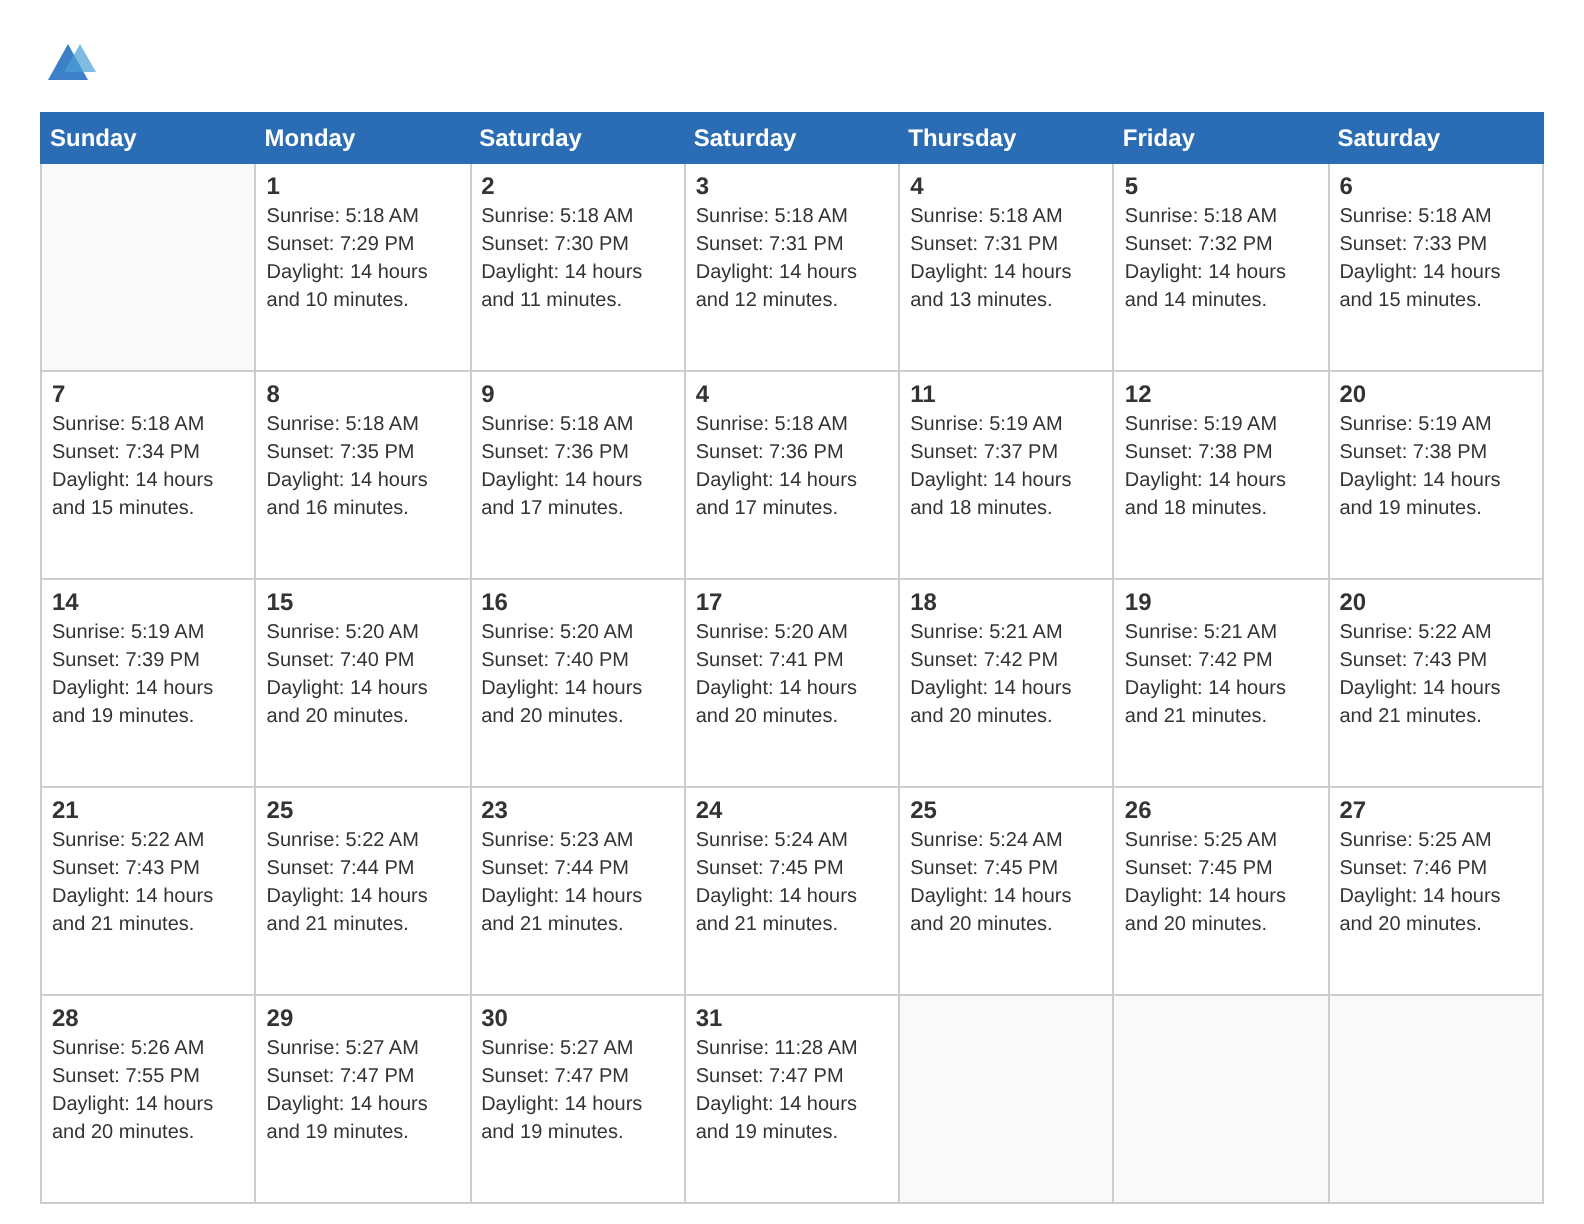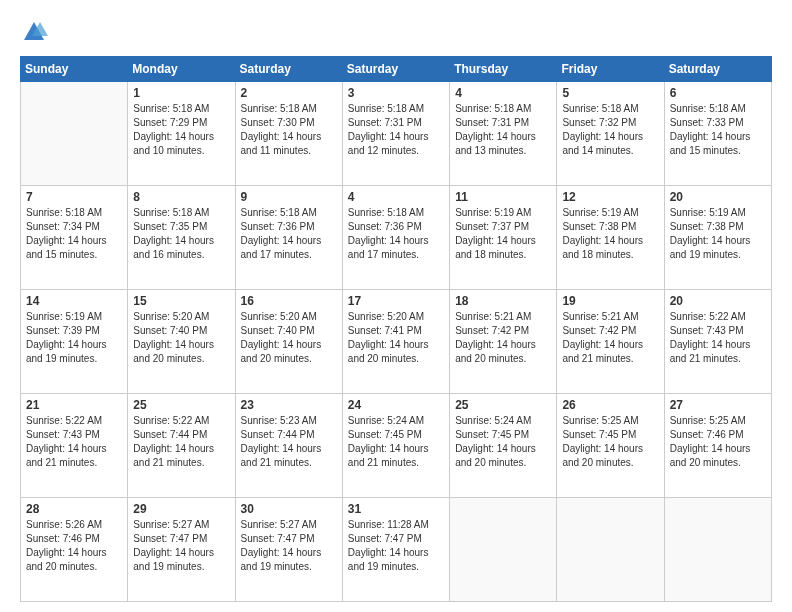--- a/index.html
+++ b/index.html
@@ -334,21 +334,21 @@
             <div class="day-info" style="white-space: pre-line;">Sunrise: 5:25 AM
 Sunset: 7:46 PM
 Daylight: 14 hours
 and 20 minutes.</div>
           </td>
         </tr>
         <tr>
           <td>
             <span class="day-num">28</span>
             <div class="day-info" style="white-space: pre-line;">Sunrise: 5:26 AM
-Sunset: 7:46 PM
+Sunset: 7:55 PM
 Daylight: 14 hours
 and 20 minutes.</div>
           </td>
           <td>
             <span class="day-num">29</span>
             <div class="day-info" style="white-space: pre-line;">Sunrise: 5:27 AM
 Sunset: 7:47 PM
 Daylight: 14 hours
 and 19 minutes.</div>
           </td>

